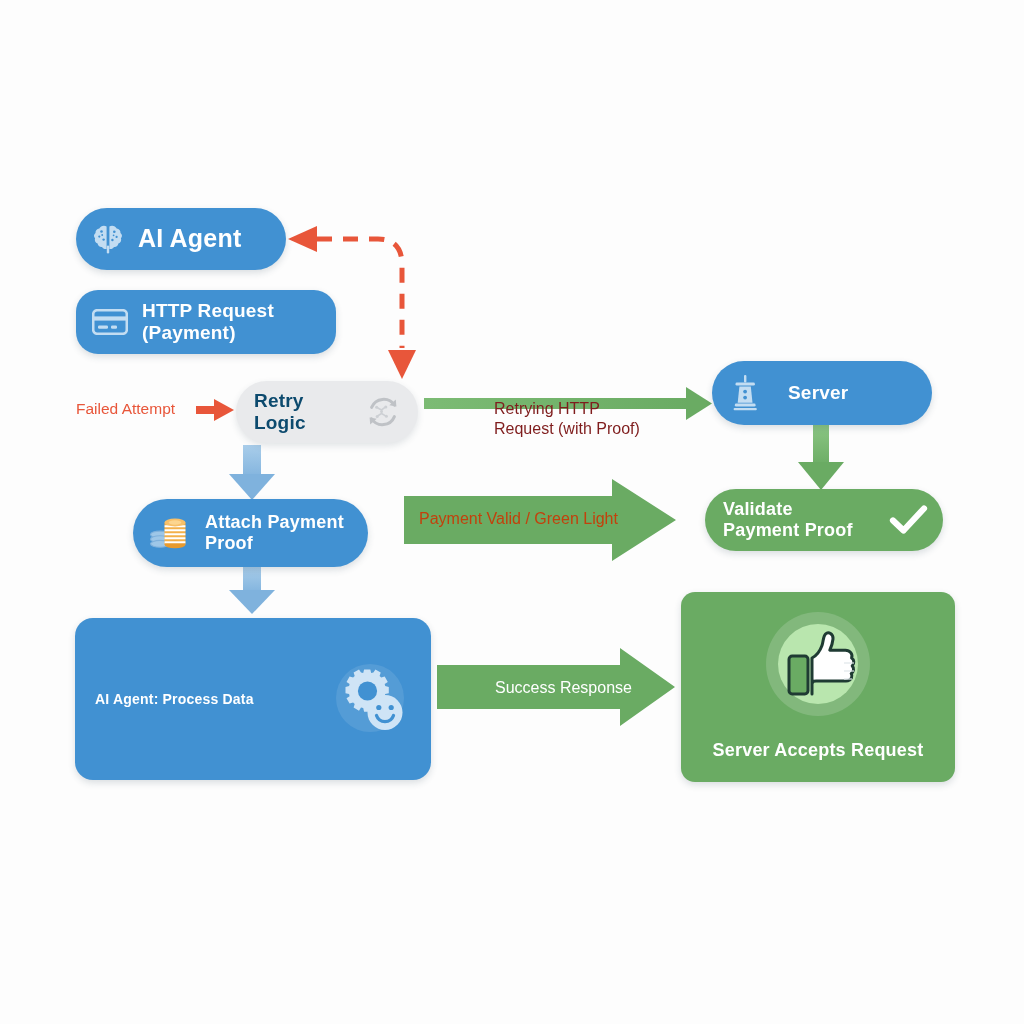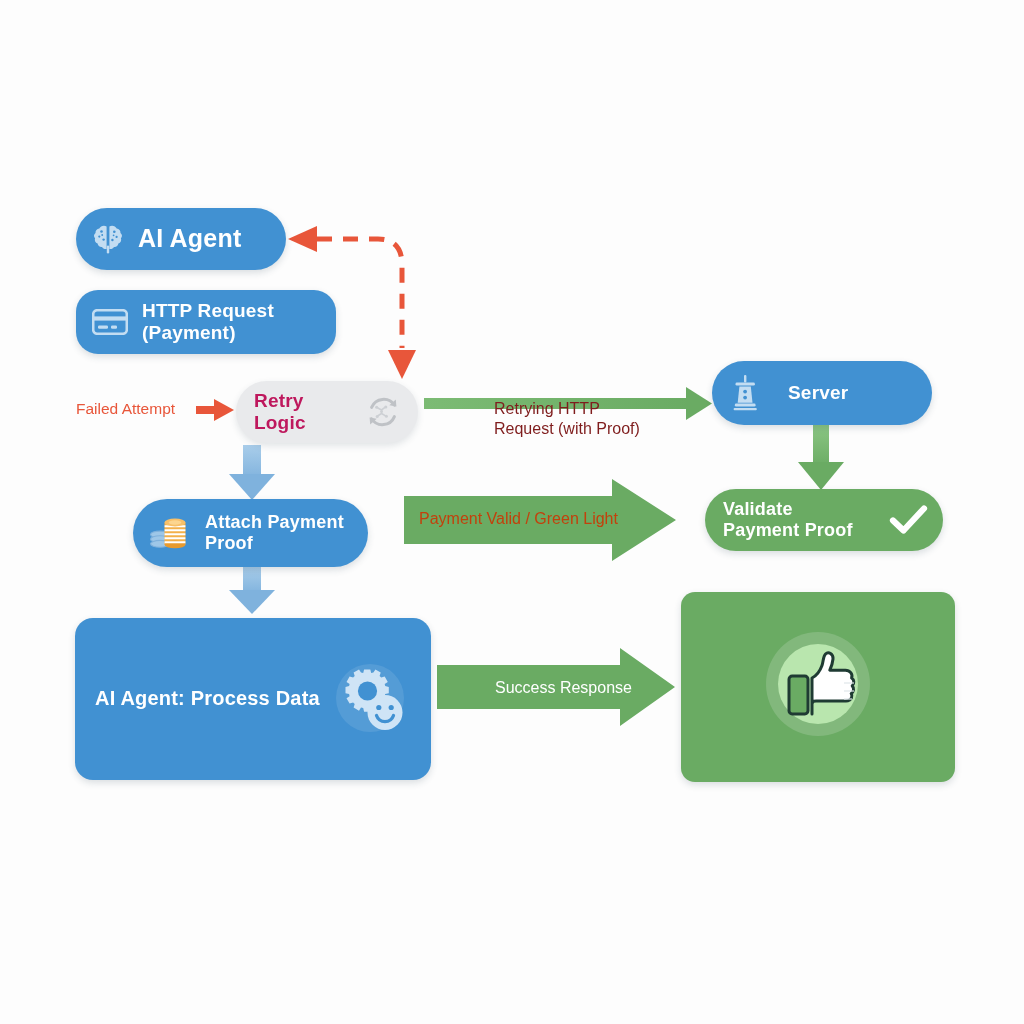--- a/index.html
+++ b/index.html
@@ -33,21 +33,21 @@
   }
   #n-http{
     left:76px;top:290px;width:260px;height:64px;
     background:#4191d2;border-radius:22px;
     padding:0 16px;gap:14px;font-size:19px;
   }
   #n-retry{
     left:236px;top:381px;width:182px;height:62px;
     background:#e9eaec;border-radius:31px;
     padding:0 14px 0 18px;gap:6px;
-    color:#be185d;font-size:19px;
+    color:#0c4a6e;font-size:19px;
     justify-content:space-between;
     box-shadow:0 3px 7px rgba(40,60,80,.13);
   }
   #n-server{
     left:712px;top:361px;width:220px;height:64px;
     background:#4191d2;border-radius:32px;
     padding:10px 18px;gap:28px;font-size:19px;
   }
   #n-attach{
     left:133px;top:499px;width:235px;height:68px;
@@ -56,21 +56,21 @@
   }
   #n-validate{
     left:705px;top:489px;width:238px;height:62px;
     background:#6aab63;border-radius:31px;
     padding:0 14px 0 18px;gap:4px;font-size:18px;
     justify-content:space-between;
   }
   #n-process{
     left:75px;top:618px;width:356px;height:162px;
     background:#4191d2;border-radius:18px;
-    padding:0 20px;font-size:20px;
+    padding:0 20px;font-size:14px;
     justify-content:flex-start;
   }
   #n-accept{
     left:681px;top:592px;width:274px;height:190px;
     background:#6aab63;border-radius:14px;
     flex-direction:column;justify-content:center;gap:18px;
     font-size:18px;
   }
 
   .svg-ico{display:block;}
@@ -293,19 +293,20 @@
       <circle cx="60" cy="52" r="40" fill="#b9e6ae"></circle>
       <g>
         <rect x="31" y="44" width="19" height="38" rx="3.2" fill="#6aab63" stroke="#1f3b33" stroke-width="3"></rect>
         <path d="M54 82V46c4-2 8-7 10-12.5 1.5-4.2 1-9 3.5-11.5 3-3 8 0 7.5 5-.3 3.6-1.7 7.7-3.2 11.2h15.6c4.6 0 7.6 3.9 6.2 7.8 2.6 1.6 3 5.7.6 7.9 2.1 2.1 1.7 6-1 7.6 1.6 2.6.4 6.4-3.2 7.2-1.5.3-3 .4-4.6.4H58c-1.6 0-4 .3-4 2.9z" fill="#ffffff" stroke="#1f3b33" stroke-width="3" stroke-linejoin="round"></path>
         <g stroke="#dfe6e9" stroke-width="1.6" fill="none" opacity=".8">
           <path d="M86 51h10M86 59h10M86 67h8"></path>
         </g>
       </g>
     </svg>
   </span>
+  <span class="lbl">Server Accepts Request</span>
 </div>
 
 <div class="edge-lbl" id="lbl-failed">Failed Attempt</div>
 <div class="edge-lbl" id="lbl-retrying">Retrying HTTP
 Request (with Proof)</div>
 <div class="edge-lbl" id="lbl-valid">Payment Valid / Green Light</div>
 <div class="edge-lbl" id="lbl-success">Success Response</div>
 
 </body></html>

